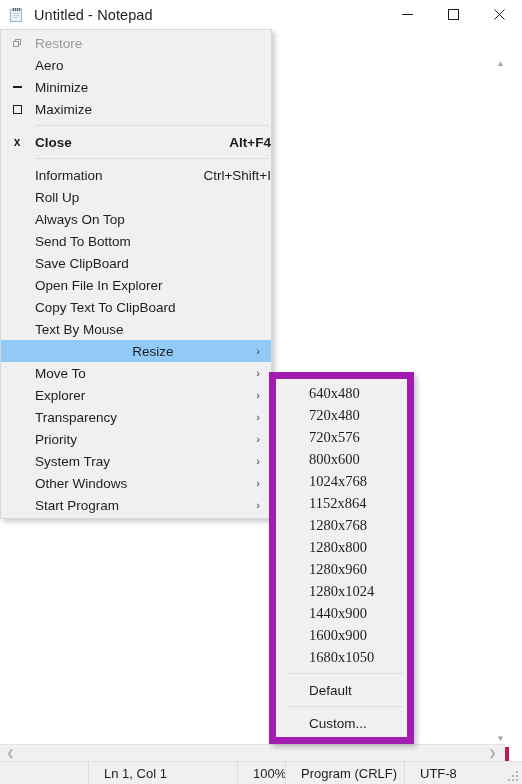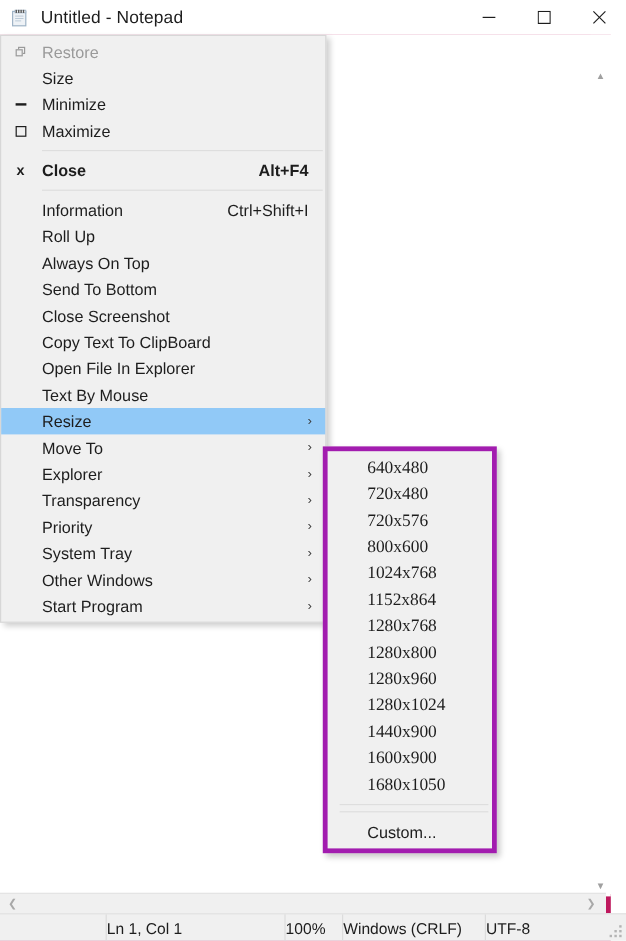--- a/index.html
+++ b/index.html
@@ -112,20 +112,21 @@
     border-top: 1px solid #e2e2e2;
     font-size: 13px;
     color: #1d1d1d;
   }
   .status-cell {
     position: absolute;
     top: 0; height: 23px;
     display: flex;
     align-items: center;
     border-left: 1px solid #dcdcdc;
+    padding-left: 15px;
     box-sizing: border-box;
     white-space: nowrap;
   }
   .grip {
     position: absolute;
     right: 2px; bottom: 2px;
     width: 12px; height: 12px;
   }
   .grip i {
     position: absolute;
@@ -149,37 +150,38 @@
     position: relative;
     height: 22px;
     display: flex;
     align-items: center;
     font-size: 13.5px;
     color: #1d1d1d;
     white-space: nowrap;
   }
   .mi.sel {
     background: #91c9f7;
+    justify-content: center;
   }
   .mi.disabled { color: #9a9a9a; }
   .mi.bold .mi-label { font-weight: bold; }
   .mi-icon {
     position: absolute;
     left: 0; top: 0;
     width: 32px; height: 22px;
     display: flex;
     align-items: center;
     justify-content: center;
   }
   .mi-label {
     margin-left: 34px;
   }
   .mi-accel {
     position: absolute;
-    right: 14px;
+    right: 0;
     font-size: 13.5px;
     color: #1d1d1d;
   }
   .mi.bold .mi-accel { font-weight: bold; }
   .mi-arrow {
     position: absolute;
     right: 11px;
     font-size: 11px;
     color: #3a3a3a;
   }
@@ -226,21 +228,21 @@
     color: #1d1d1d;
     line-height: 1;
   }
 
   
   .submenu {
     position: absolute;
     left: 269px; top: 372px;
     width: 145px;
     background: #f0f0f0;
-    border: 4px solid #a21caf;
+    border: 7px solid #a21caf;
     box-sizing: border-box;
     box-shadow: 3px 3px 5px rgba(0,0,0,0.22);
     padding: 3px 0 3px 0;
     z-index: 50;
   }
   .si {
     height: 22px;
     display: flex;
     align-items: center;
     padding-left: 33px;
@@ -307,21 +309,21 @@
 
   <div class="hscroll">
     <div class="hscroll-arrow left">❮</div>
     <div class="hscroll-arrow right">❯</div>
   </div>
 
   <div class="statusbar">
     <div id="status-cells">
         <div class="status-cell" style="left: 88px; width: 149px;">Ln 1, Col 1</div>
         <div class="status-cell" style="left: 237px; width: 48px;">100%</div>
-        <div class="status-cell" style="left: 285px; width: 119px;">Windows (CRLF)</div>
+        <div class="status-cell" style="left: 285px; width: 119px;">Program (CRLF)</div>
         <div class="status-cell" style="left: 404px; width: 118px;">UTF-8</div>
       </div>
     <div class="grip">
       <i style="left:8px;top:0"></i>
       <i style="left:4px;top:4px"></i>
         <i style="left:8px;top:4px"></i>
       <i style="left:0;top:8px"></i>
         <i style="left:4px;top:8px"></i>
         <i style="left:8px;top:8px"></i>
     </div>
@@ -329,21 +331,21 @@
 
   <div class="menu">
     <div id="menu-items">
         <div class="mi disabled">
           <div class="mi-icon">
             <div class="g-restore"></div>
           </div>
           <span class="mi-label">Restore</span>
         </div>
         <div class="mi">
-          <span class="mi-label">Size</span>
+          <span class="mi-label">Aero</span>
         </div>
         <div class="mi">
           <div class="mi-icon">
             <div class="g-min"></div>
           </div>
           <span class="mi-label">Minimize</span>
         </div>
         <div class="mi">
           <div class="mi-icon">
             <div class="g-max"></div>
@@ -366,27 +368,27 @@
         <div class="mi">
           <span class="mi-label">Roll Up</span>
         </div>
         <div class="mi">
           <span class="mi-label">Always On Top</span>
         </div>
         <div class="mi">
           <span class="mi-label">Send To Bottom</span>
         </div>
         <div class="mi">
-          <span class="mi-label">Close Screenshot</span>
+          <span class="mi-label">Save ClipBoard</span>
+        </div>
+        <div class="mi">
+          <span class="mi-label">Open File In Explorer</span>
         </div>
         <div class="mi">
           <span class="mi-label">Copy Text To ClipBoard</span>
-        </div>
-        <div class="mi">
-          <span class="mi-label">Open File In Explorer</span>
         </div>
         <div class="mi">
           <span class="mi-label">Text By Mouse</span>
         </div>
         <div class="mi sel">
           <span class="mi-label">Resize</span>
           <span class="mi-arrow">›</span>
         </div>
         <div class="mi">
           <span class="mi-label">Move To</span>
@@ -428,18 +430,19 @@
         <div class="si res">1024x768</div>
         <div class="si res">1152x864</div>
         <div class="si res">1280x768</div>
         <div class="si res">1280x800</div>
         <div class="si res">1280x960</div>
         <div class="si res">1280x1024</div>
         <div class="si res">1440x900</div>
         <div class="si res">1600x900</div>
         <div class="si res">1680x1050</div>
         <div class="ssep"></div>
+        <div class="si">Default</div>
         <div class="ssep"></div>
         <div class="si">Custom...</div>
       </div>
   </div>
 
 </div>
 
 </body></html>

